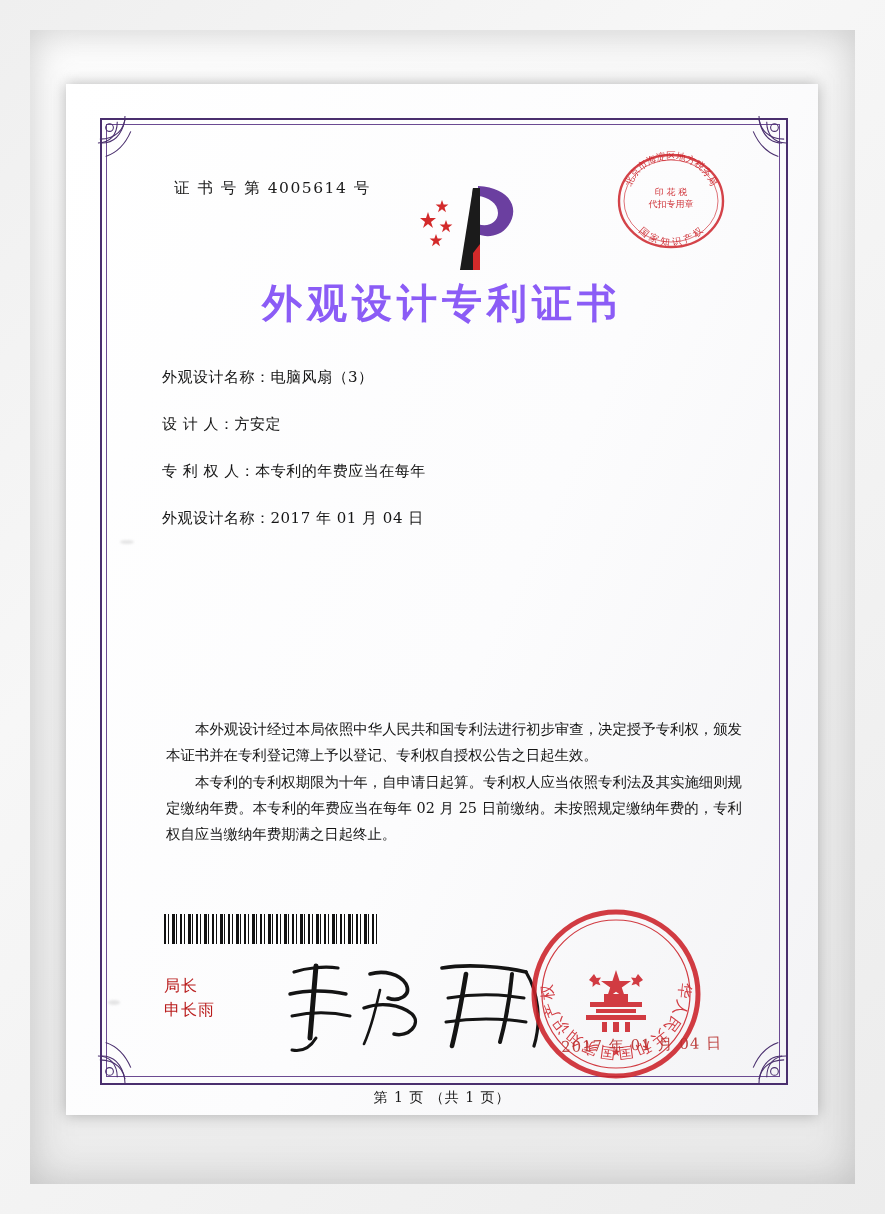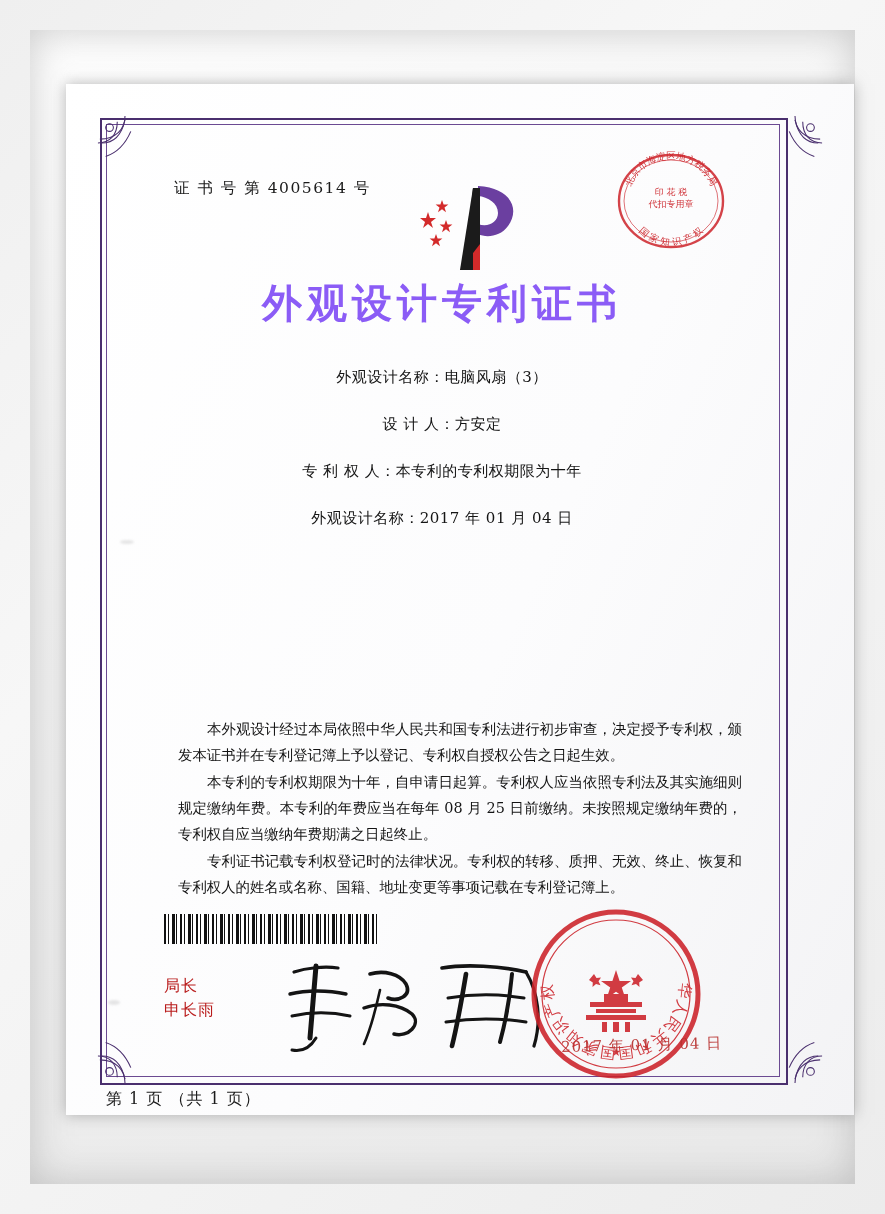--- a/index.html
+++ b/index.html
@@ -27,21 +27,20 @@
     width: 825px; height: 1154px;
     background: linear-gradient(160deg,#ffffff 0%, #f3f3f3 40%, #e9e9e9 100%);
     box-shadow: inset 0 0 40px rgba(140,140,140,.45);
   }
   .cert-page {
     position: absolute;
     left: 66px; top: 84px;
     width: 752px; height: 1031px;
     background: #ffffff;
     box-shadow: 0 0 14px rgba(120,120,120,.55);
-    padding-left: 36px;
   }
   .paper-tint {
     position:absolute; inset:0;
     background: linear-gradient(115deg, rgba(255,255,255,1) 0%, rgba(252,252,253,1) 55%, rgba(243,243,245,1) 100%);
     pointer-events:none;
   }
 
   
   .border-outer {
     position: absolute;
@@ -106,36 +105,35 @@
     position: absolute;
     left: 56px; top: 244px;
     width: 560px;
   }
   .field {
     font-size: 15px;
     color: #151515;
     margin-bottom: 28px;
     white-space: nowrap;
     font-family: "DejaVu Serif", serif;
-    text-align: center;
   }
   .field .lbl { letter-spacing: 0.5px; }
   .field .val { letter-spacing: 0.5px; }
 
   .body-text {
     position: absolute;
     left: 56px; top: 592px;
     width: 580px;
     font-size: 14.4px;
     line-height: 26px;
     color: #141414;
     text-align: justify;
     font-family: "DejaVu Serif", serif;
   }
-  .body-text p { margin: 0 0 1px 16px; text-indent: 29px; }
+  .body-text p { margin: 0 0 1px 4px; text-indent: 29px; }
 
   
   .barcode {
     position: absolute;
     left: 58px; top: 790px;
     width: 215px; height: 30px;
     background: repeating-linear-gradient(
       to right,
       #111 0px, #111 2px, #fff 2px, #fff 4px,
       #111 4px, #111 5px, #fff 5px, #fff 8px,
@@ -179,21 +177,22 @@
     color: #b8312f;
     letter-spacing: 1px;
     font-family: "DejaVu Serif", serif;
     transform: rotate(-1.5deg);
     opacity: .92;
   }
 
   .page-foot {
     position: absolute;
     left: 0; right: 0; top: 965px;
-    font-size: 16px;
+    text-align: center;
+    font-size: 14px;
     color: #1a1a1a;
     letter-spacing: 1px;
     font-family: "DejaVu Serif", serif;
   }
 
   
   .smudge {
     position:absolute;
     background: rgba(120,120,120,.18);
     border-radius: 50%;
@@ -301,31 +300,30 @@
       <div class="cert-title">外观设计专利证书</div>
 
       <div class="fields">
         <div class="field">
           <span class="lbl">外观设计名称：</span><span class="val">电脑风扇（3）</span>
         </div>
         <div class="field">
           <span class="lbl">设  计  人：</span><span class="val">方安定</span>
         </div>
         <div class="field">
-          <span class="lbl">专 利 权 人：</span><span class="val">本专利的专利权期限为十年</span>
+          <span class="lbl">专 利 权 人：</span><span class="val">本专利的年费应当在每年</span>
         </div>
         <div class="field">
           <span class="lbl">外观设计名称：</span><span class="val">2017 年 01 月 04 日</span>
         </div>
       </div>
 
       <div class="body-text">
         <p>本外观设计经过本局依照中华人民共和国专利法进行初步审查，决定授予专利权，颁发本证书并在专利登记簿上予以登记、专利权自授权公告之日起生效。</p>
-        <p>本专利的专利权期限为十年，自申请日起算。专利权人应当依照专利法及其实施细则规定缴纳年费。本专利的年费应当在每年 08 月 25 日前缴纳。未按照规定缴纳年费的，专利权自应当缴纳年费期满之日起终止。</p>
-        <p>专利证书记载专利权登记时的法律状况。专利权的转移、质押、无效、终止、恢复和专利权人的姓名或名称、国籍、地址变更等事项记载在专利登记簿上。</p>
+        <p>本专利的专利权期限为十年，自申请日起算。专利权人应当依照专利法及其实施细则规定缴纳年费。本专利的年费应当在每年 02 月 25 日前缴纳。未按照规定缴纳年费的，专利权自应当缴纳年费期满之日起终止。</p>
       </div>
 
       <div class="barcode"></div>
 
       <div class="sig-block">
         <div>局长</div>
         <div>申长雨</div>
       </div>
 
       <div class="handwriting">

